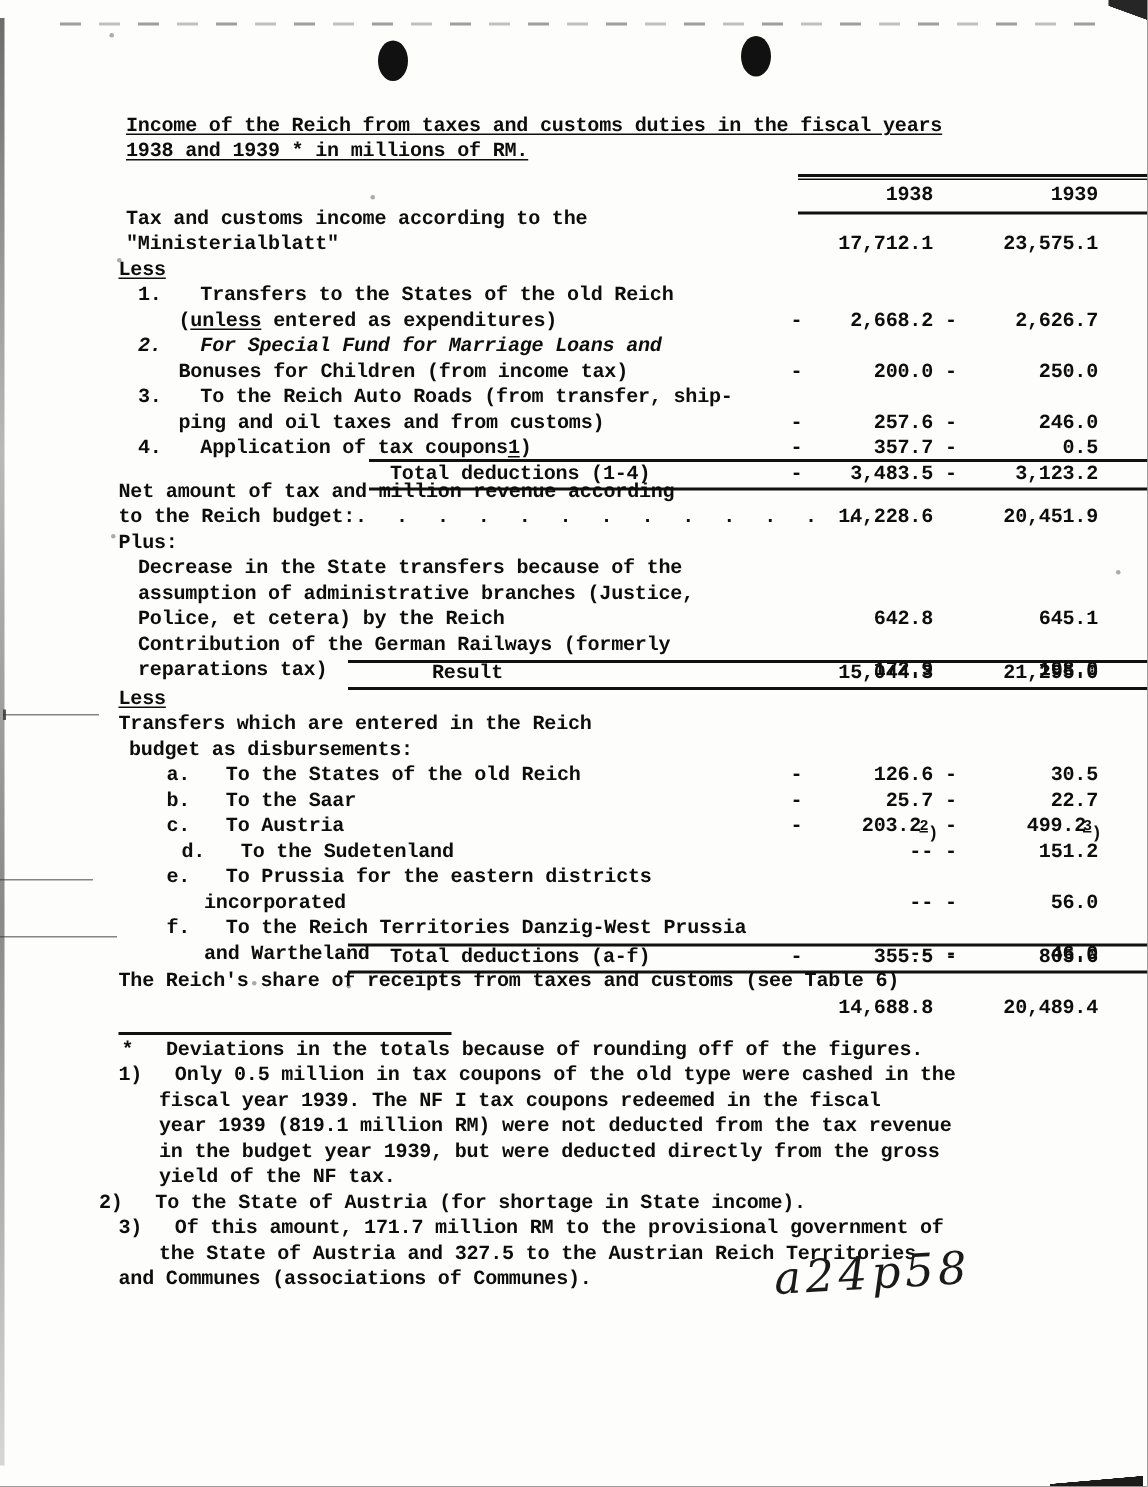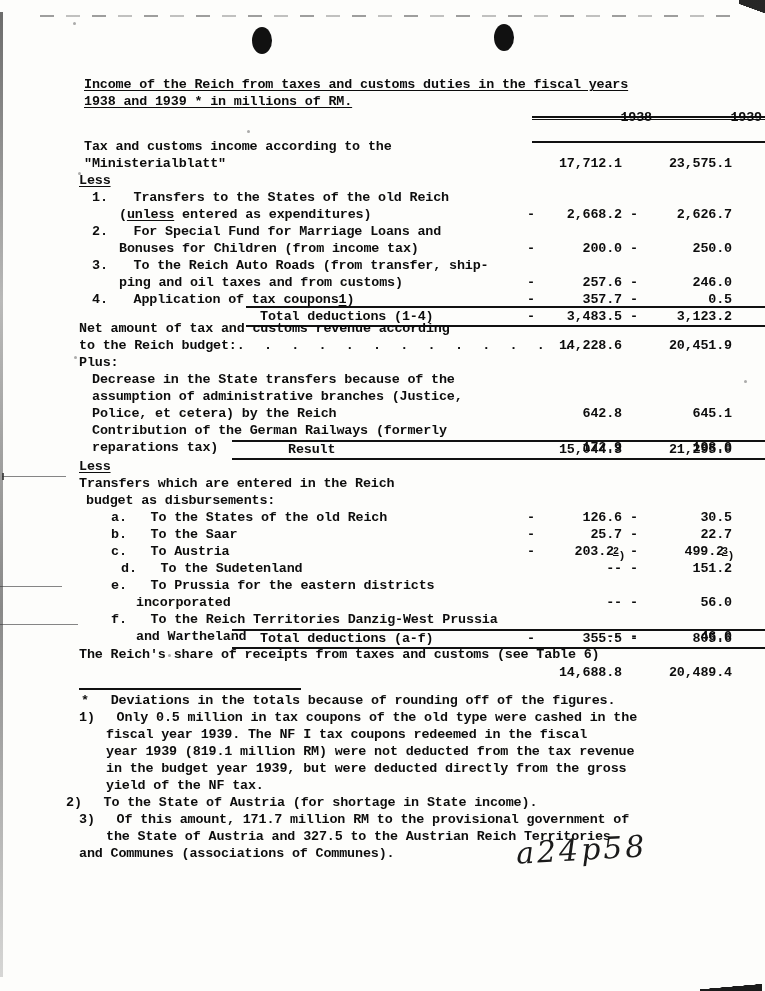--- a/index.html
+++ b/index.html
@@ -162,21 +162,21 @@
 
     <div class="row" style="position:absolute;left:84px;top:76px;width:650px;align-items:flex-end;">
       <span class="u">Income of the Reich from taxes and customs duties in the fiscal years</span>
     </div>
     <div class="row" style="position:absolute;left:84px;top:93px;">
       <span class="u">1938 and 1939 * in millions of RM.</span>
     </div>
 
     <div class="rule" style="left:532px;top:116px;width:233px;"></div>
     <div class="rule thin" style="left:532px;top:119px;width:233px;"></div>
-    <div style="position:absolute;top:109px;left:0;width:687px;height:18px;margin-left:30px;">
+    <div style="position:absolute;top:122px;left:0;width:687px;height:18px;">
       <span class="num1">1938</span>
       <span class="num2">1939</span>
     </div>
     <div class="rule" style="left:532px;top:141px;width:233px;"></div>
 
     <div style="position:absolute;left:84px;top:138px;">Tax and customs income according to the</div>
     <div style="position:absolute;left:84px;top:155px;">"Ministerialblatt"</div>
     <div style="position:absolute;top:155px;left:0;width:765px;">
       <span class="num1">17,712.1</span>
       <span class="num2">23,575.1</span>
@@ -194,21 +194,21 @@
     <div style="position:absolute;left:119px;top:206px;">
       <span>(</span><span class="u">unless</span><span> entered as expenditures)</span>
     </div>
     <div style="position:absolute;top:206px;left:0;width:765px;">
       <span class="sign1">-</span>
       <span class="num1">2,668.2</span>
       <span class="sign2">-</span>
       <span class="num2">2,626.7</span>
     </div>
 
-    <div style="position:absolute;left:92px;top:223px;">
+    <div style="position:absolute;left:92px;top:223px;font-style:italic;">
       <span>2.</span>
       <span style="display:inline-block;width:10px;"></span>
       <span>For Special Fund for Marriage Loans and</span>
     </div>
     <div style="position:absolute;left:119px;top:240px;">Bonuses for Children (from income tax)</div>
     <div style="position:absolute;top:240px;left:0;width:765px;">
       <span class="sign1">-</span>
       <span class="num1">200.0</span>
       <span class="sign2">-</span>
       <span class="num2">250.0</span>
@@ -244,21 +244,21 @@
       <span>Total deductions (1-4)</span>
     </div>
     <div style="position:absolute;top:308px;left:0;width:765px;">
       <span class="sign1">-</span>
       <span class="num1">3,483.5</span>
       <span class="sign2">-</span>
       <span class="num2">3,123.2</span>
     </div>
     <div class="rule" style="left:246px;top:325px;width:519px;"></div>
 
-    <div style="position:absolute;left:79px;top:320px;">Net amount of tax and customs revenue according</div>
+    <div style="position:absolute;left:79px;top:320px;">Net amount of tax and million revenue according</div>
     <div style="position:absolute;left:79px;top:337px;">
       <span>to the Reich budget:</span><span class="leader">. . . . . . . . . . . . .</span>
     </div>
     <div style="position:absolute;top:337px;left:0;width:765px;">
       <span class="num1">14,228.6</span>
       <span class="num2">20,451.9</span>
     </div>
 
     <div style="position:absolute;left:79px;top:354px;">Plus:</div>
 

